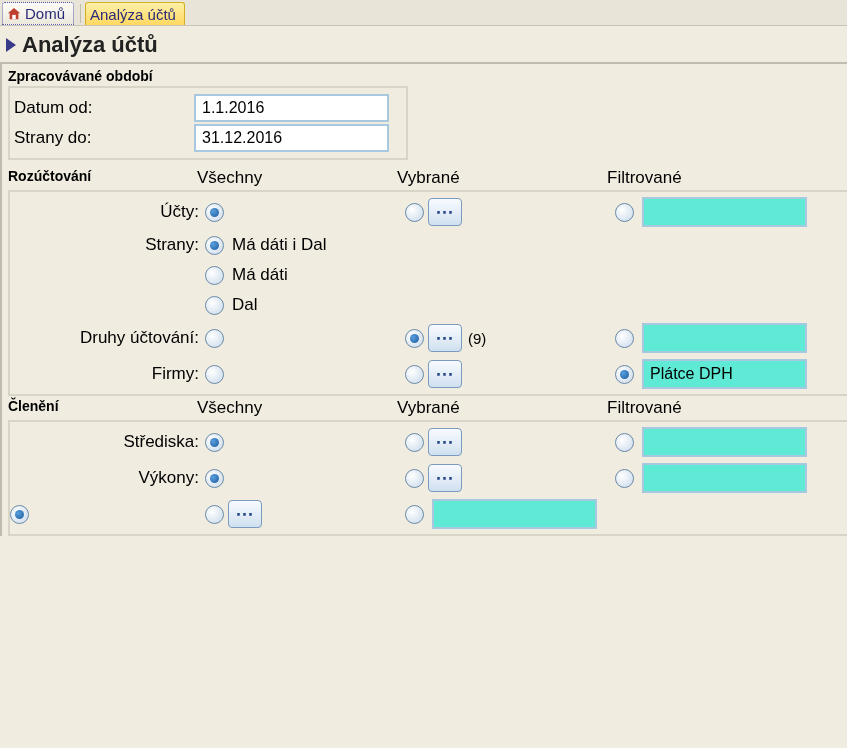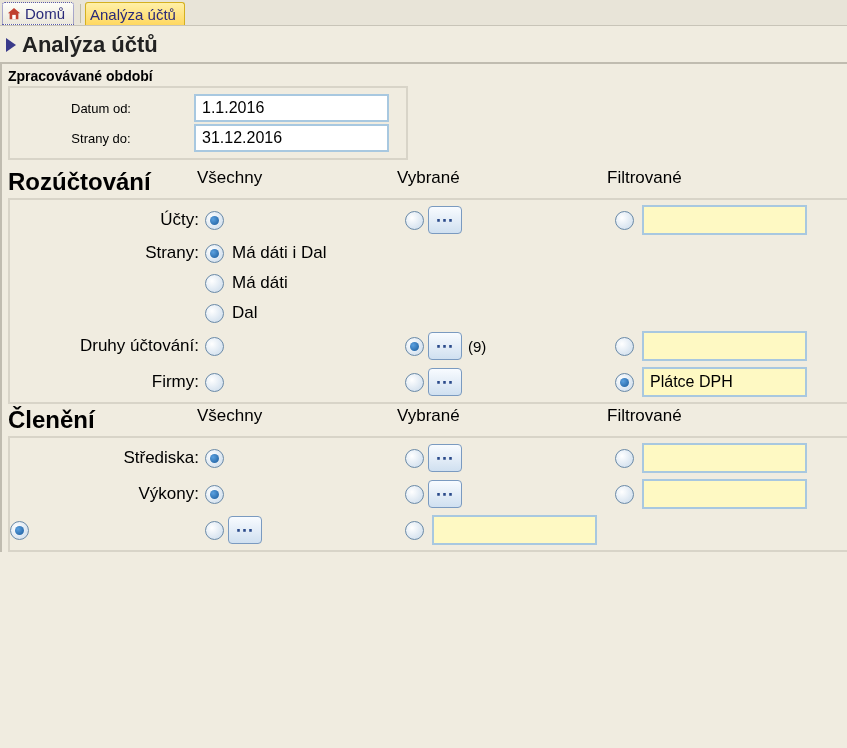--- a/index.html
+++ b/index.html
@@ -74,21 +74,21 @@
       font-size: 14px;
       font-weight: bold;
       padding: 4px 6px 2px 6px;
     }
     .col-headers {
       display: grid;
       grid-template-columns: 195px 200px 210px 1fr;
       padding: 2px 0 2px 0;
     }
     .col-headers .rozhead {
-      font-size: 24px;
+      font-size: 14px;
       font-weight: bold;
       padding-left: 6px;
     }
     .col-headers span {
       font-size: 17px;
     }
 
     
     .period-box {
       border: 2px solid #d8d4c8;
@@ -96,23 +96,23 @@
       padding: 4px 4px;
       width: 400px;
     }
     .period-row {
       display: grid;
       grid-template-columns: 180px 210px;
       align-items: center;
       margin: 2px 0;
     }
     .period-row label {
-      text-align: center;
+      text-align: left;
       padding-right: 6px;
-      font-size: 13px;
+      font-size: 17px;
     }
     .text-input {
       border: 2px solid #a8c8e0;
       padding: 3px 6px;
       font-size: 16px;
       font-family: inherit;
       background: #fff;
       width: 195px;
     }
 
@@ -173,21 +173,21 @@
     }
     .ell-btn::before { content: "⋯"; font-size: 18px; line-height: 1; }
 
     .count { font-size: 15px; margin-left: 2px; }
 
     .filter-input {
       border: 2px solid #a8c8e0;
       padding: 4px 6px;
       font-size: 16px;
       font-family: inherit;
-      background: #fef9c3;
+      background: #5eead4;
       width: 165px;
       margin-left: 4px;
     }
 
     .sides-stack .grid-row { min-height: 30px; }
   </style>
 </head>
 <body>
 
 <div class="tabs">

